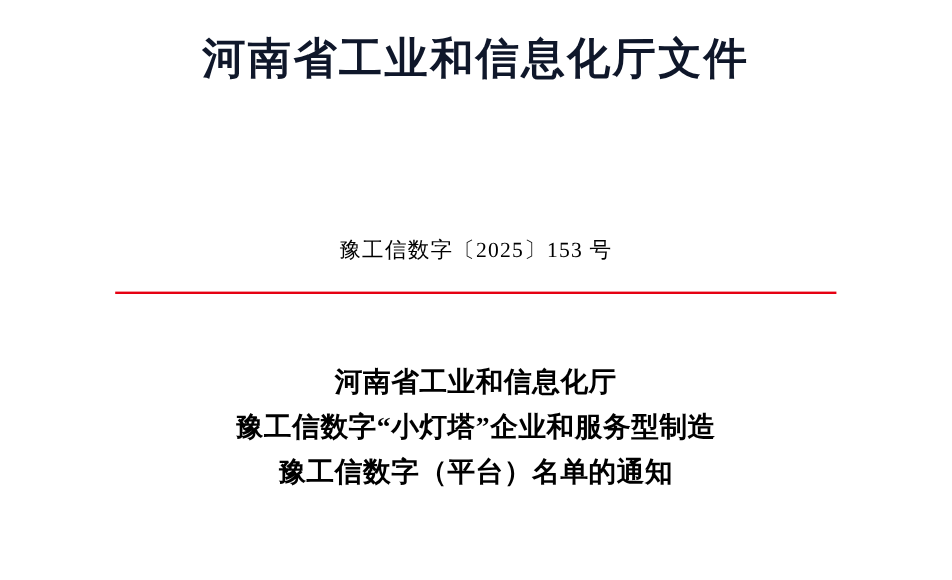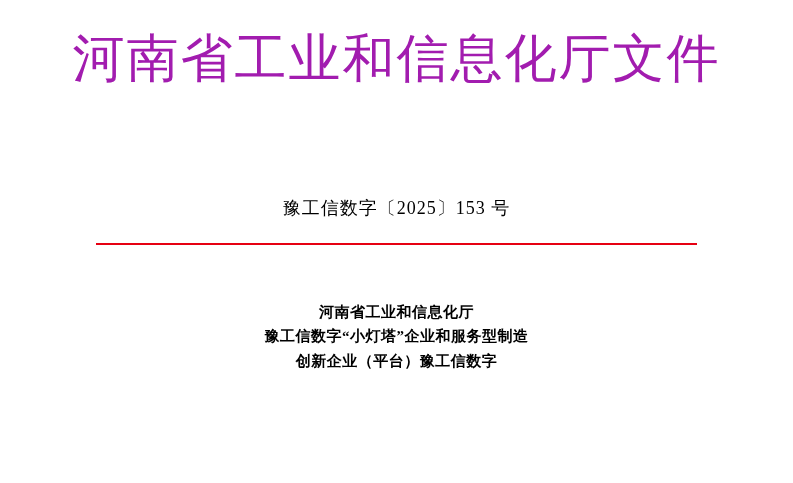--- a/index.html
+++ b/index.html
@@ -19,24 +19,24 @@
     height: 483px;
     background: #ffffff;
     box-sizing: border-box;
   }
   .masthead {
     position: absolute;
     top: 28px;
     left: 0;
     width: 100%;
     text-align: center;
-    color: #a21caf;
+    color: #0f172a;
     font-family: "Liberation Serif", "DejaVu Serif", serif;
-    font-weight: normal;
-    font-size: 52px;
+    font-weight: bold;
+    font-size: 36px;
     line-height: 1.18;
     letter-spacing: 2px;
     white-space: nowrap;
   }
   .doc-number {
     position: absolute;
     top: 196px;
     left: 0;
     width: 100%;
     text-align: center;
@@ -53,21 +53,21 @@
     height: 2px;
     background: #e60012;
   }
   .title-block {
     position: absolute;
     top: 300px;
     left: 0;
     width: 100%;
     text-align: center;
     color: #000000;
-    font-size: 15px;
+    font-size: 23px;
     font-weight: bold;
     line-height: 1.62;
     letter-spacing: 0.5px;
     font-family: "Liberation Serif", "DejaVu Serif", serif;
   }
   .title-block .line {
     display: block;
     white-space: nowrap;
   }
 </style>
@@ -78,16 +78,16 @@
 
   <div class="masthead">河南省工业和信息化厅文件</div>
 
   <div class="doc-number">豫工信数字〔2025〕153 号</div>
 
   <div class="red-rule"></div>
 
   <div class="title-block">
     <span class="line">河南省工业和信息化厅</span>
     <span class="line">豫工信数字“小灯塔”企业和服务型制造</span>
-    <span class="line">创新企业（平台）豫工信数字</span>
+    <span class="line">豫工信数字（平台）名单的通知</span>
   </div>
 
 </div>
 
 </body></html>

